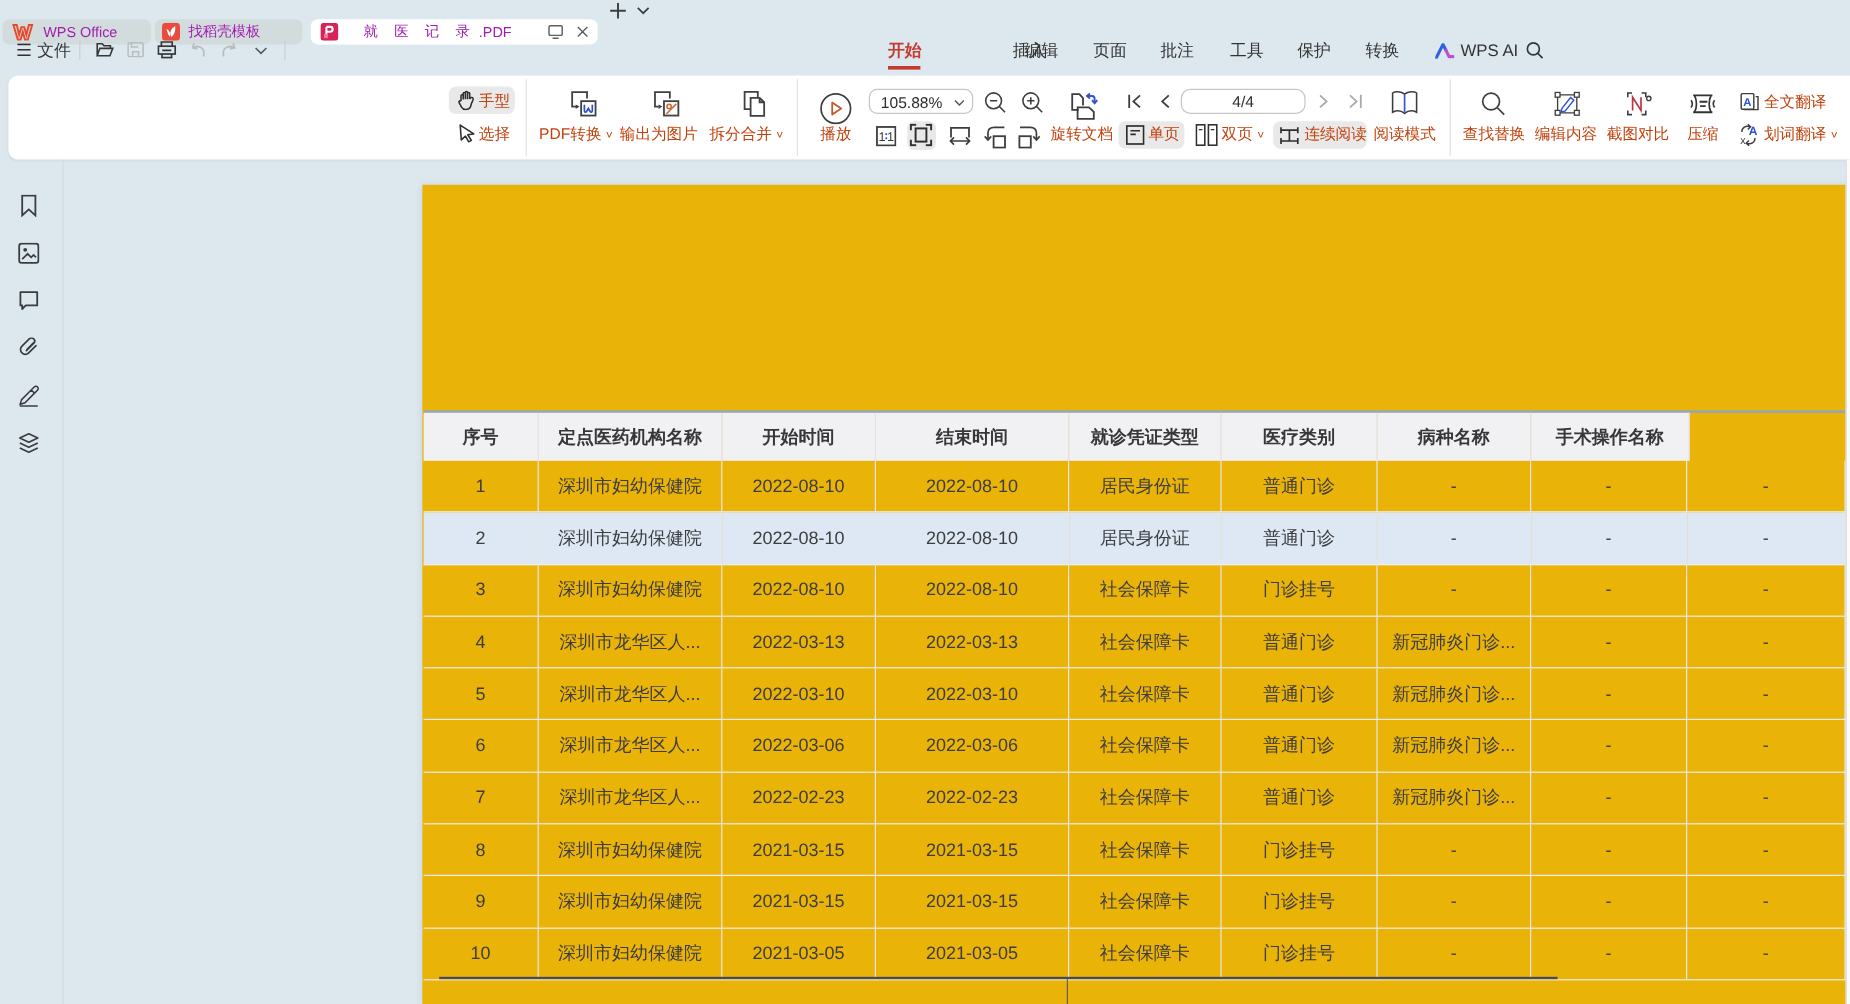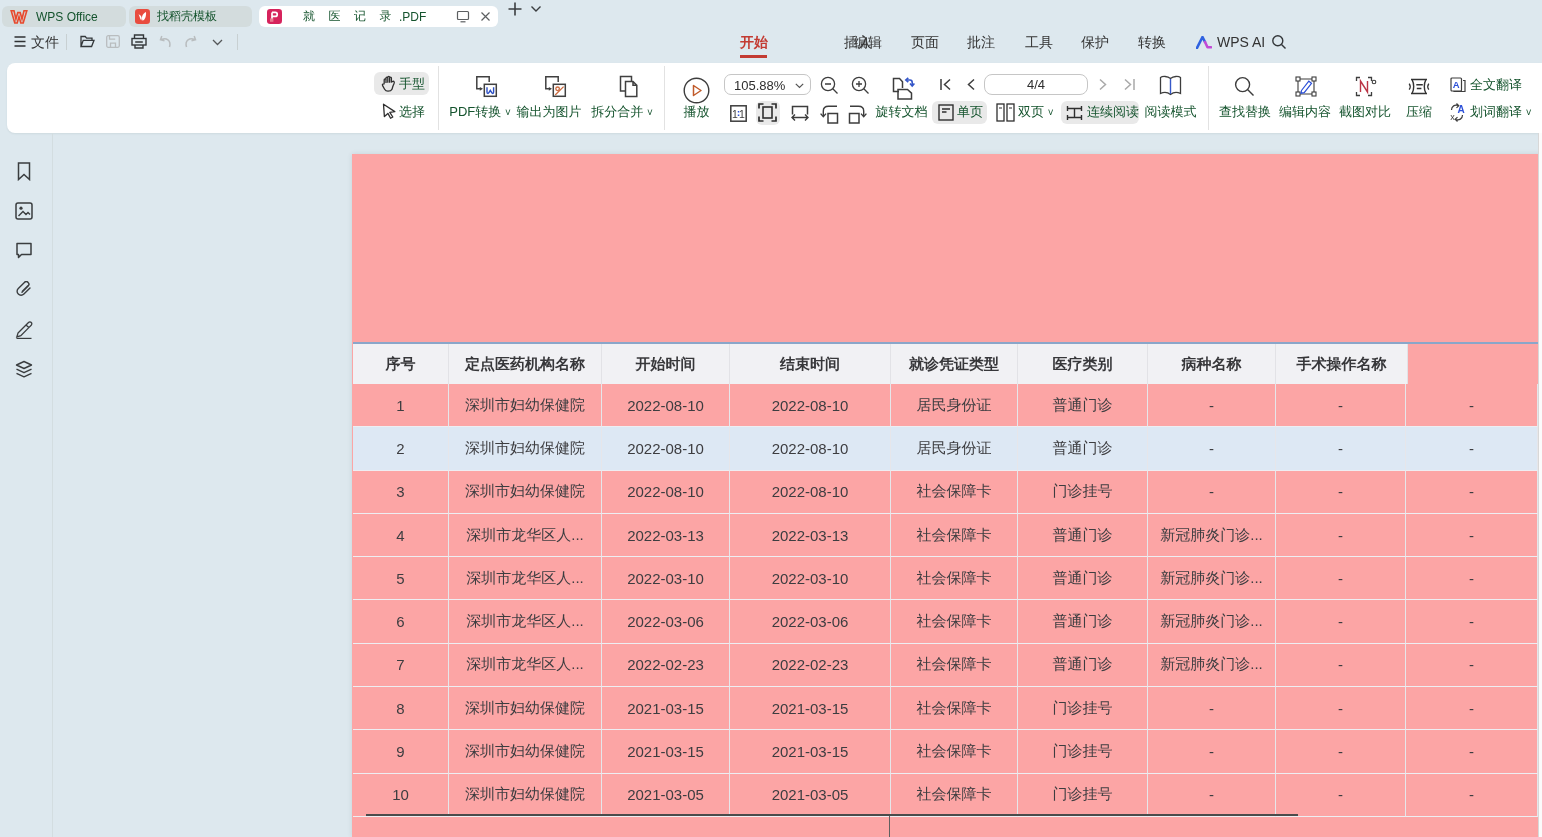--- a/index.html
+++ b/index.html
@@ -1,34 +1,34 @@
 <!DOCTYPE html>
 <html><head>
 <meta charset="utf-8">
 <style>
   html,body{margin:0;padding:0;}
   body{width:1542px;height:837px;overflow:hidden;font-family:"Liberation Sans",sans-serif;background:#dde8ee;}
   .abs{position:absolute;}
   #app{position:relative;width:1542px;height:837px;background:#dde8ee;}
   
-  .tab{position:absolute;top:6px;height:21px;border-radius:6px;display:flex;align-items:center;font-size:12px;color:#14532d;}
+  .tab{position:absolute;top:16px;height:21px;border-radius:6px;display:flex;align-items:center;font-size:12px;color:#a21caf;}
   .tabgray{background:#d3dcdd;}
   .tabactive{background:#ffffff;}
   
   .menu{position:absolute;top:31px;font-size:14px;color:#333;height:22px;line-height:22px;}
   .menured{color:#c33b32;}
   .sep2{position:absolute;width:1px;background:#c8d0d2;}
   
   #panel{position:absolute;left:7px;top:63px;width:1535px;height:70px;background:#ffffff;border-radius:8px 0 0 8px;box-shadow:0 1px 2px rgba(40,60,70,0.08);}
   .tsep{position:absolute;width:1px;background:#e2e2e2;top:3px;height:64px;}
-  .tlabel{position:absolute;font-size:13px;color:#14532d;white-space:nowrap;top:41px;height:16px;line-height:16px;}
+  .tlabel{position:absolute;font-size:13px;color:#c2410c;white-space:nowrap;top:41px;height:16px;line-height:16px;}
   .ticon{position:absolute;}
   .graybtn{position:absolute;background:#e9e9e9;border-radius:6px;}
   
-  #page{position:absolute;left:352px;top:154px;width:1190px;height:683px;background:#fca5a5;box-shadow:0 0 5px rgba(40,60,70,0.12);}
+  #page{position:absolute;left:352px;top:154px;width:1190px;height:683px;background:#eab308;box-shadow:0 0 5px rgba(40,60,70,0.12);}
   #table{position:absolute;left:1px;top:188px;width:1185px;}
   .hrow{display:flex;height:42px;border-top:2px solid #8aa6c9;box-sizing:border-box;}
   .hrow>div{background:#f1f1f4;box-sizing:border-box;border-right:1px solid #e2e2e6;display:flex;align-items:center;justify-content:center;font-weight:bold;font-size:15px;color:#37373a;}
   .row{display:flex;height:43.3px;}
   .row>div{box-sizing:border-box;border-right:1px solid #e6e6ea;border-bottom:1px solid #eeeef2;display:flex;align-items:center;justify-content:center;font-size:15px;color:#3d3d40;}
   .hl>div{background:#dde8f4;}
   .w1{width:96px}.w2{width:153px}.w3{width:128px}.w4{width:161px}.w5{width:127px}.w6{width:130px}.w7{width:128px}.w8{width:130px}.w9{width:132px}
   .blur{filter:blur(0.4px);}
   svg{display:block;}
 </style>

